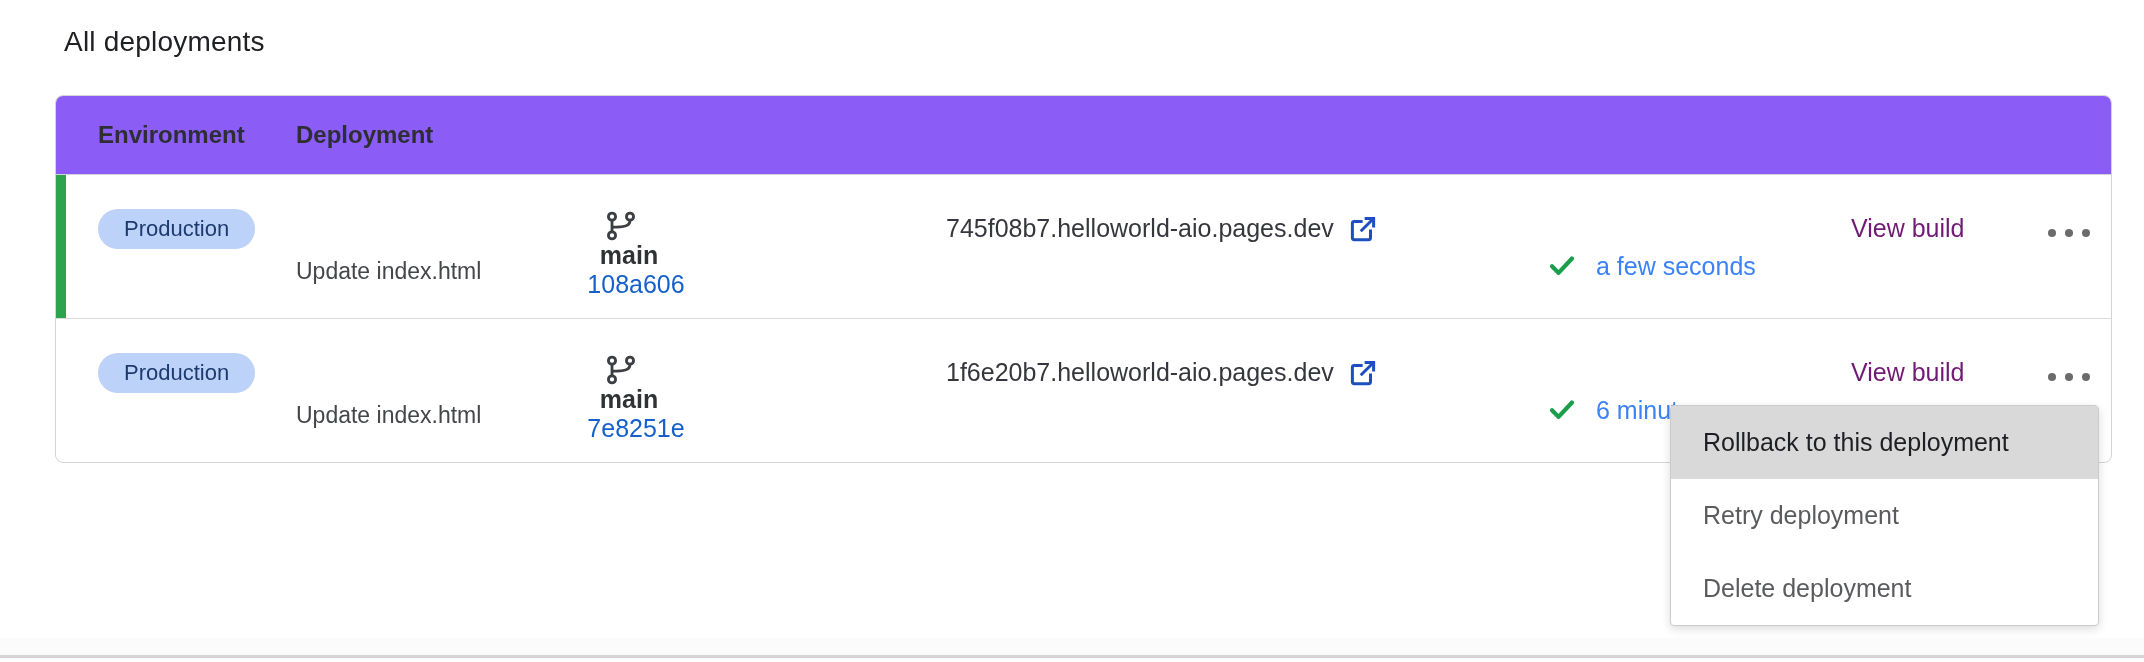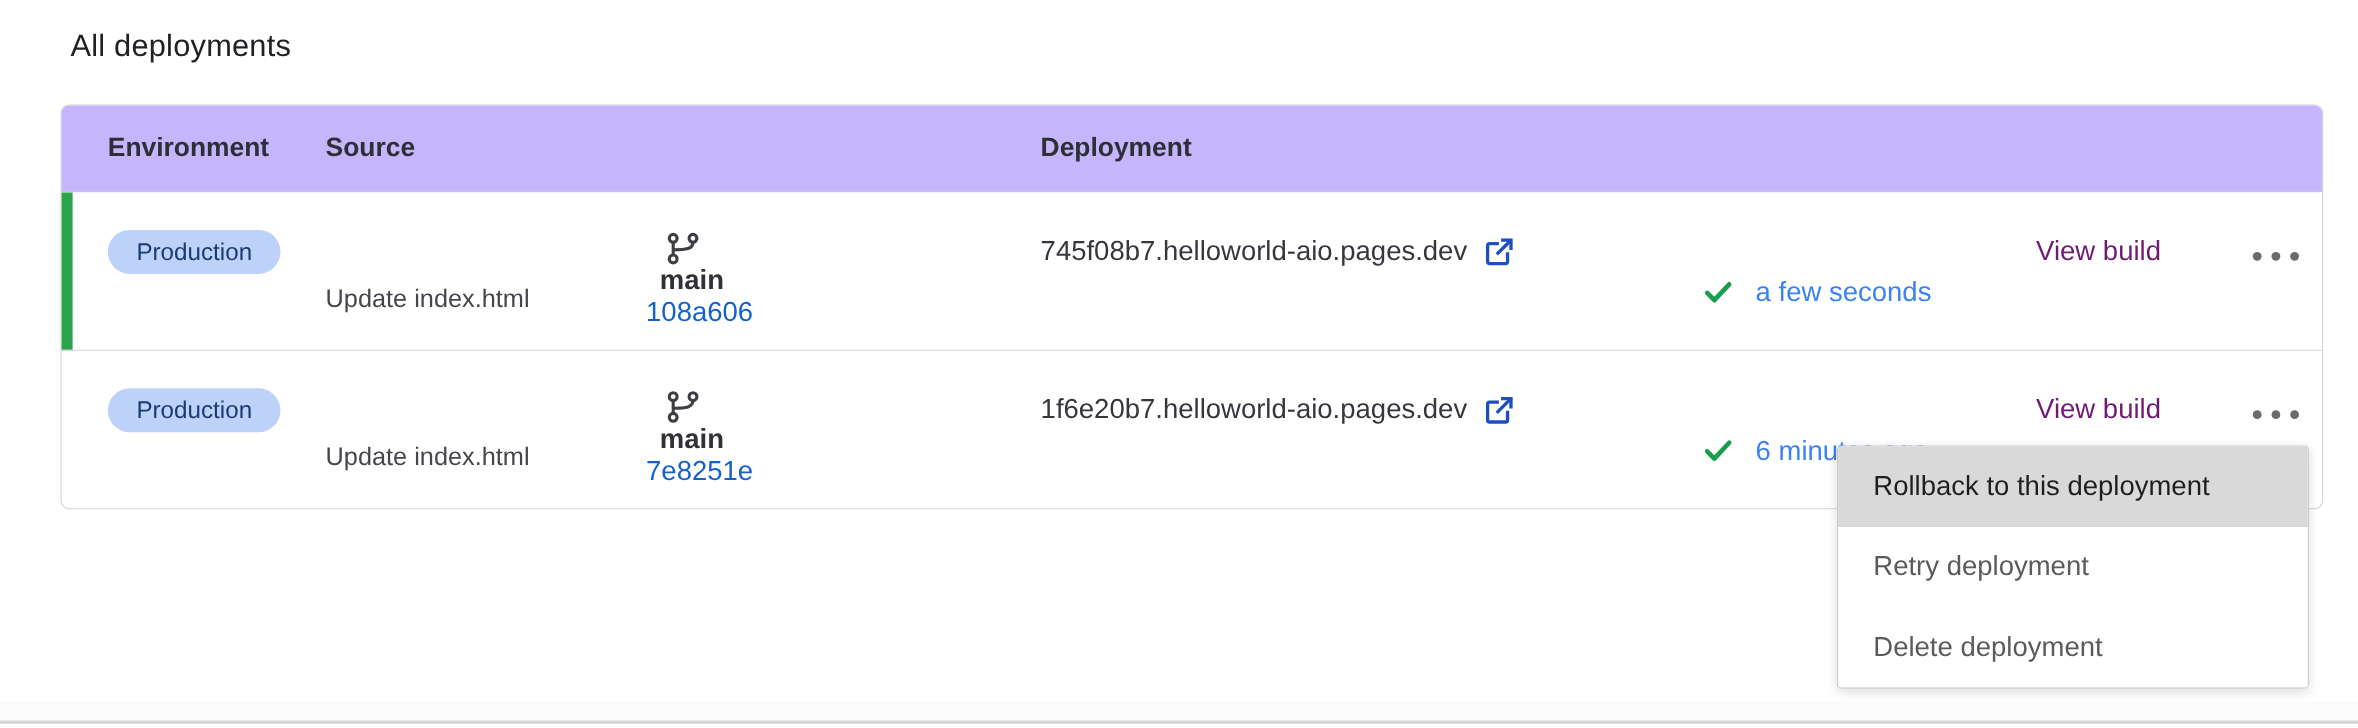--- a/index.html
+++ b/index.html
@@ -13,21 +13,21 @@
   }
   .deploy-table {
     position:absolute; left:55px; top:95px; width:2055px; height:366px;
     border:1px solid #d4d4d5; border-radius:8px; background:#fff;
   }
   .grid-cols {
     display:grid;
     grid-template-columns:240px 650px 600px 305px 195px 1fr;
   }
   .thead {
-    height:78px; background:#c4b5fd; border-bottom:1px solid #d4d4d5;
+    height:78px; background:#8b5cf6; border-bottom:1px solid #d4d4d5;
     border-radius:7px 7px 0 0; align-items:center;
     font-size:24px; font-weight:700; color:#2d2f34;
   }
   .th-env { padding-left:42px; }
   .row { position:relative; height:143px; }
   .row.second { border-top:1px solid #dadadb; }
   .current-bar {
     position:absolute; left:0; top:0; width:10px; height:100%;
     background:#2ca44d;
   }
@@ -75,21 +75,20 @@
   }
 </style>
 </head>
 <body>
 
 <div class="page-title">All deployments</div>
 
 <div class="deploy-table">
   <div class="thead grid-cols">
     <div class="th-env">Environment</div>
-    <div>Source</div>
     <div>Deployment</div>
     <div></div>
       <div></div>
   </div>
 
   <div class="row grid-cols">
     <div class="current-bar"></div>
     <div class="cell-env">
       <span class="badge">Production</span>
     </div>

